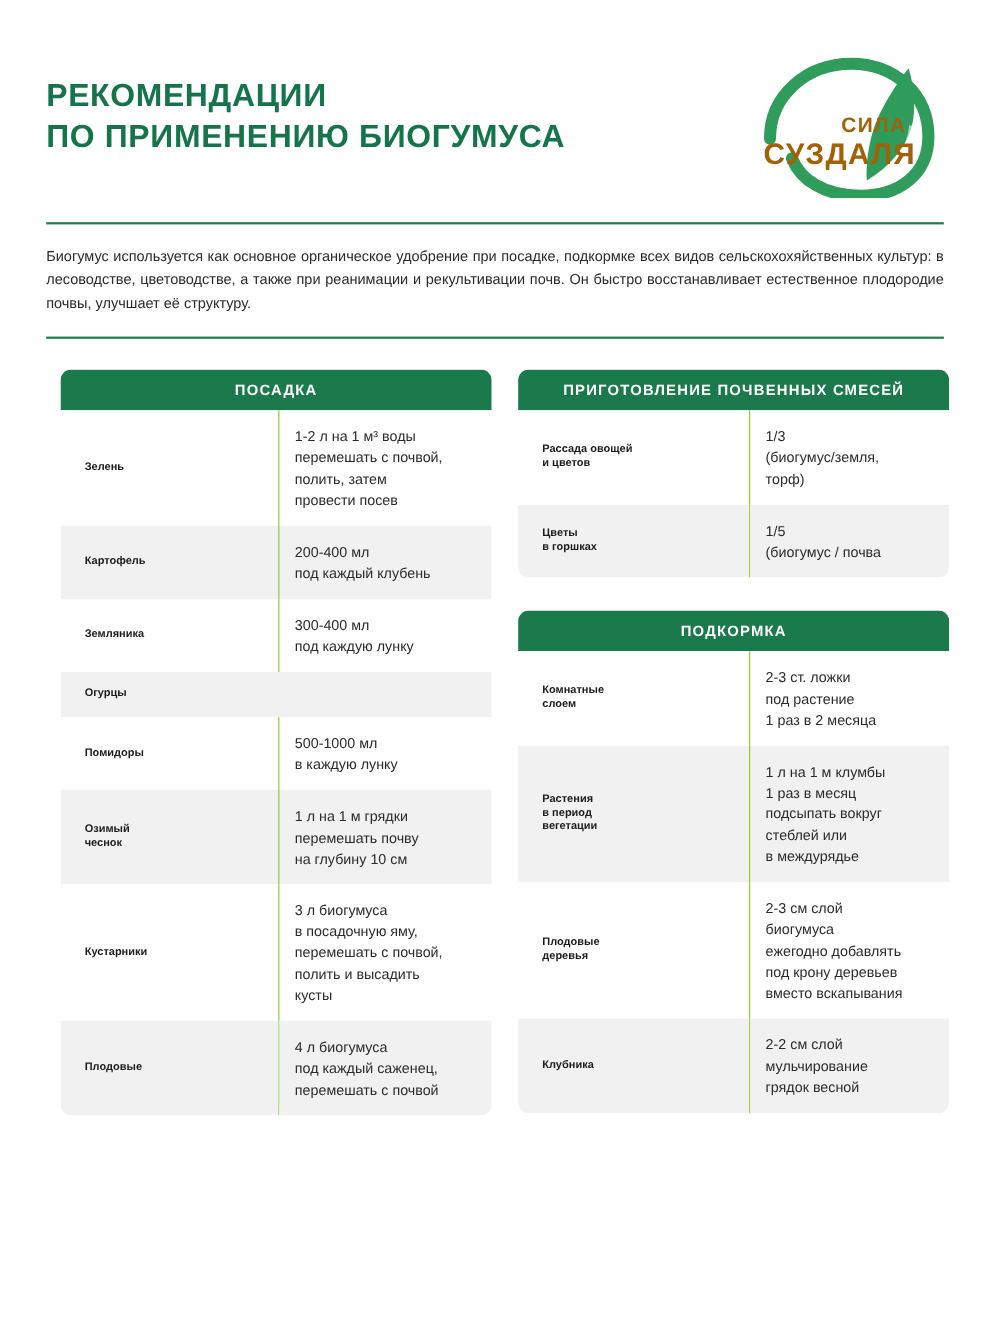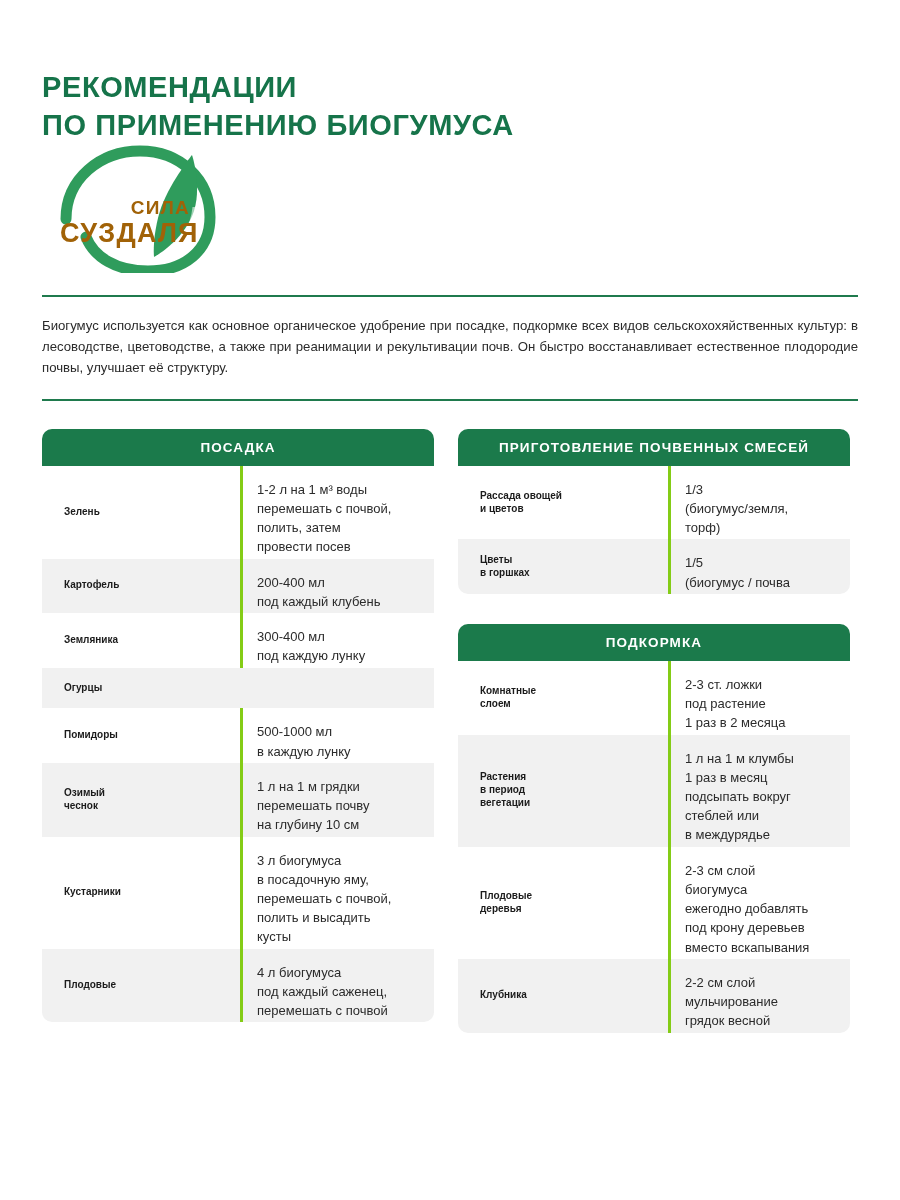--- a/index.html
+++ b/index.html
@@ -16,21 +16,20 @@
     padding: 0;
     overflow: hidden;
   }
 
   
   .header {
     display: flex;
     align-items: flex-start;
     justify-content: space-between;
     padding: 52px 42px 0 42px;
-    flex-direction: column;
   }
   .title-block {
     padding-top: 16px;
   }
   .doc-title {
     margin: 0;
     font-size: 29px;
     line-height: 1.32;
     font-weight: bold;
     letter-spacing: 0.6px;
@@ -80,20 +79,21 @@
     height: 2px;
     background: #1f7a4d;
   }
 
   
   .columns {
     display: flex;
     gap: 24px;
     padding: 28px 42px 0 42px;
     align-items: flex-start;
+    margin-left: 13px;
   }
   .col-left { width: 392px; flex: 0 0 392px; }
   .col-right { width: 392px; flex: 0 0 392px; }
 
   .card {
     border-radius: 10px;
     overflow: hidden;
     background: #ffffff;
     margin-bottom: 30px;
   }
@@ -121,25 +121,25 @@
     font-size: 10px;
     line-height: 1.28;
     padding: 14px 10px 14px 22px;
     display: flex;
     align-items: center;
     color: #1b1b1b;
   }
   .cell-val {
     font-size: 13px;
     line-height: 1.48;
-    padding: 14px 12px 2px 14px;
+    padding: 14px 12px 14px 14px;
     display: flex;
     align-items: center;
     color: #2b2b2b;
-    border-left: 3px solid #84cc16;
+    border-left: 1px solid #84cc16;
   }
   .cell-val span { display: block; white-space: pre-line; }
 
   
   .col-left .cell-name { width: 198px; flex: 0 0 198px; }
   .col-left .cell-val  { width: 194px; flex: 0 0 194px; }
 
   
   .col-right .cell-name { width: 210px; flex: 0 0 210px; }
   .col-right .cell-val  { width: 182px; flex: 0 0 182px; }

